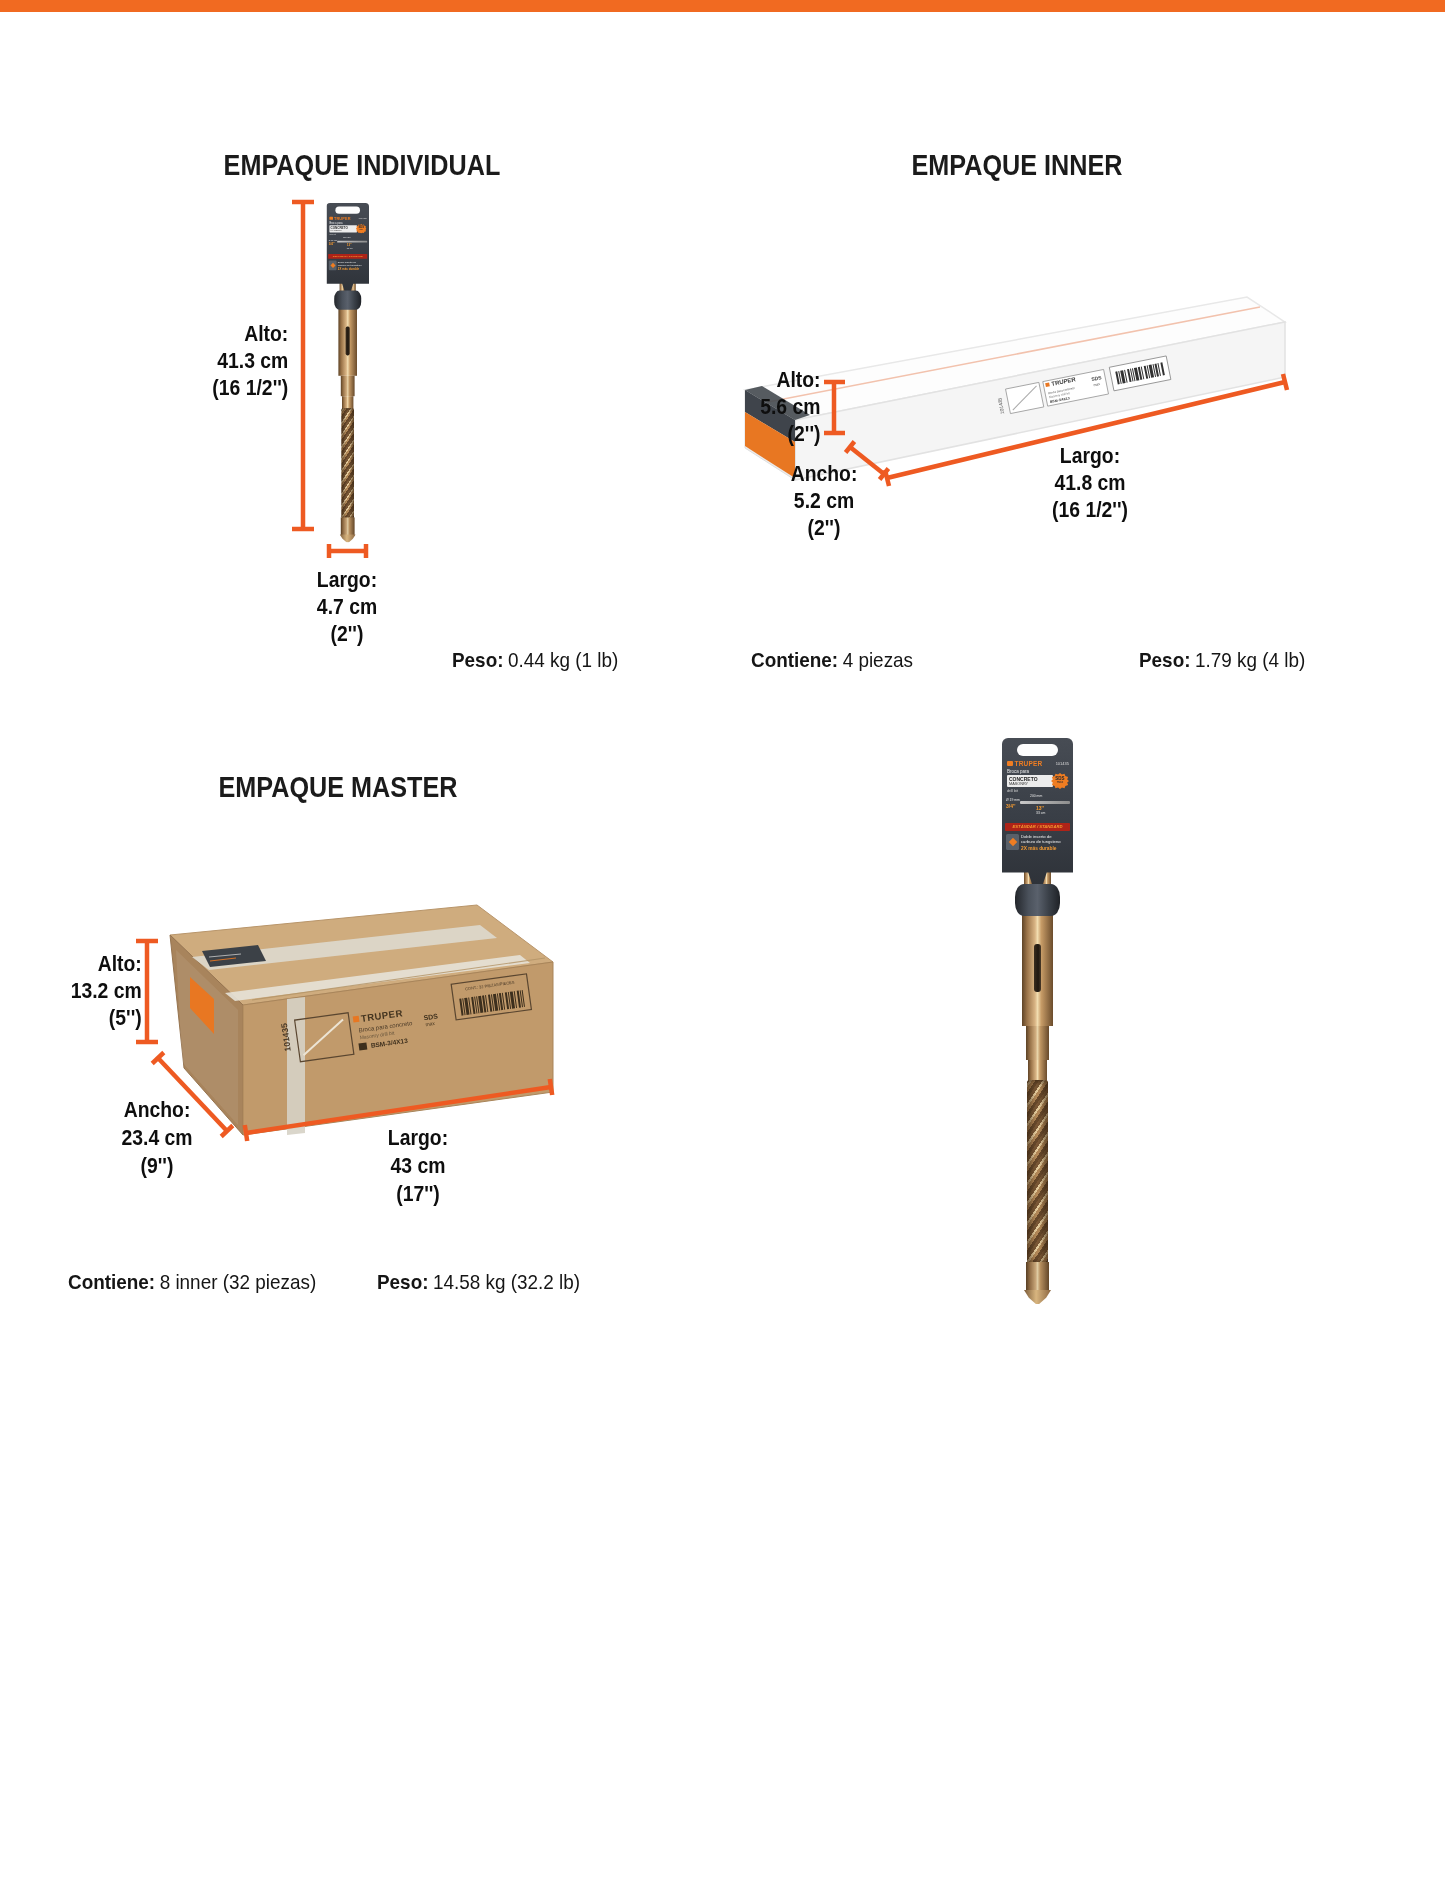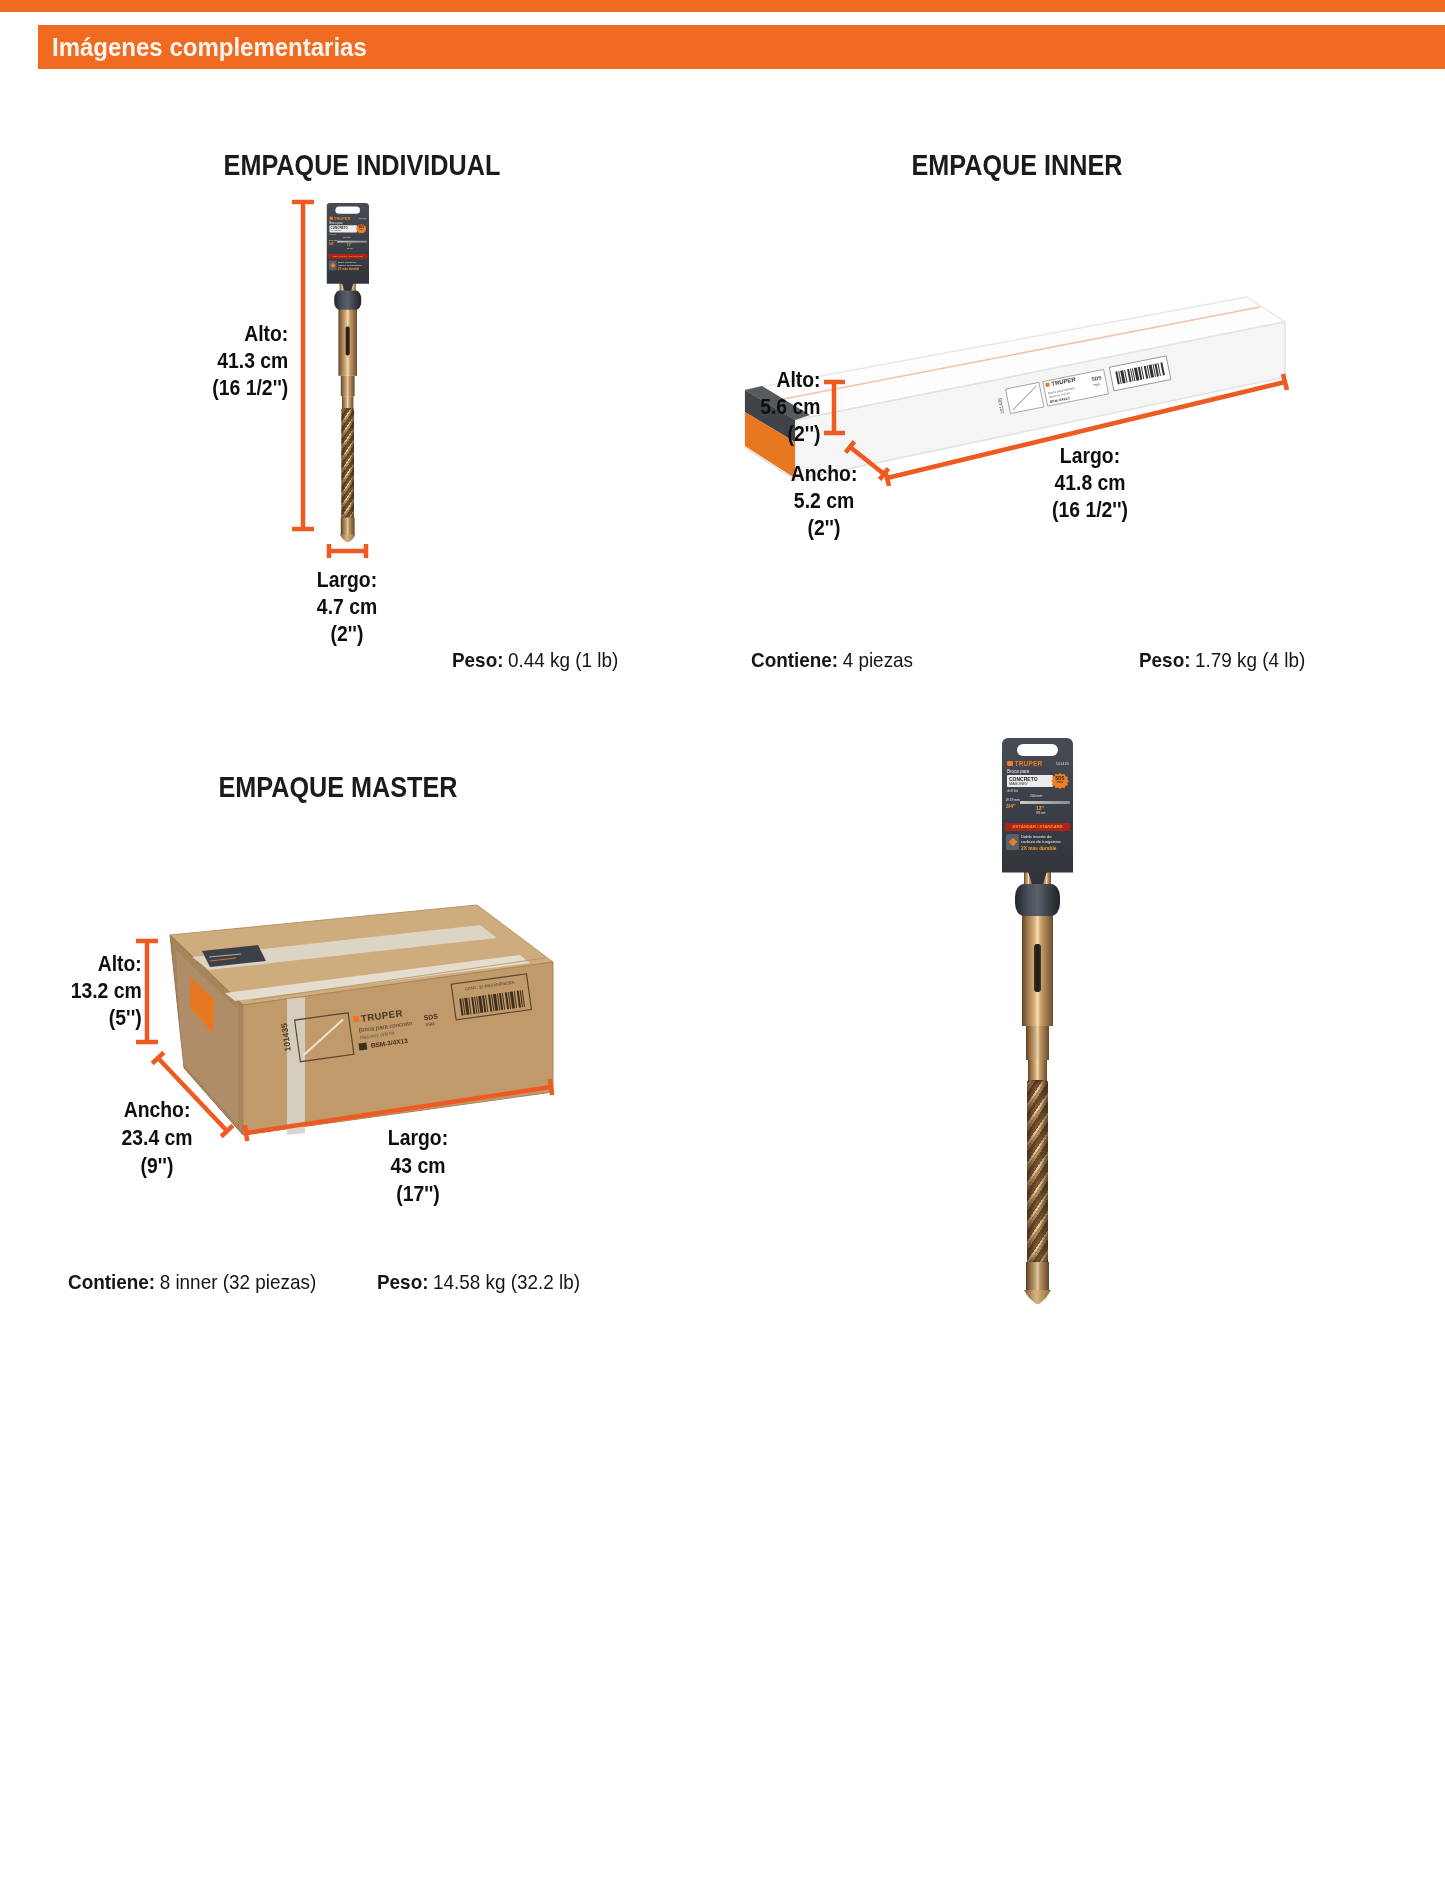--- a/index.html
+++ b/index.html
@@ -88,23 +88,20 @@
   .feat-dot{width:6px;height:6px;background:#ef7d22;transform:rotate(45deg);}
   .feat-text{font-size:4.2px;line-height:5.4px;color:#f0f0f0;}
   .f3{font-size:4.8px;font-weight:700;color:#f59b31;margin-top:1px;}
 </style>
 </head>
 <body>
 
 <div id="canvas">
 
   <div class="top-strip"></div>
-  <div class="header-bar">
-    <span class="htxt">Imágenes complementarias</span>
-  </div>
 
   <div class="title" style="left:198px;top:148px;">EMPAQUE INDIVIDUAL</div>
   <div class="title" style="left:857px;top:148px;">EMPAQUE INNER</div>
   <div class="title" style="left:178px;top:770px;">EMPAQUE MASTER</div>
 
   <svg class="overlay" width="1445" height="1881" viewBox="0 0 1445 1881">
 
     <g>
       <polygon points="745,390 1247,297 1285,322 795,420" fill="#fdfdfd" stroke="#e8e8e8" stroke-width="1.5"></polygon>
       <polygon points="795,420 1285,322 1285,377 795,480" fill="#f5f5f5" stroke="#e2e2e2" stroke-width="1.5"></polygon>

